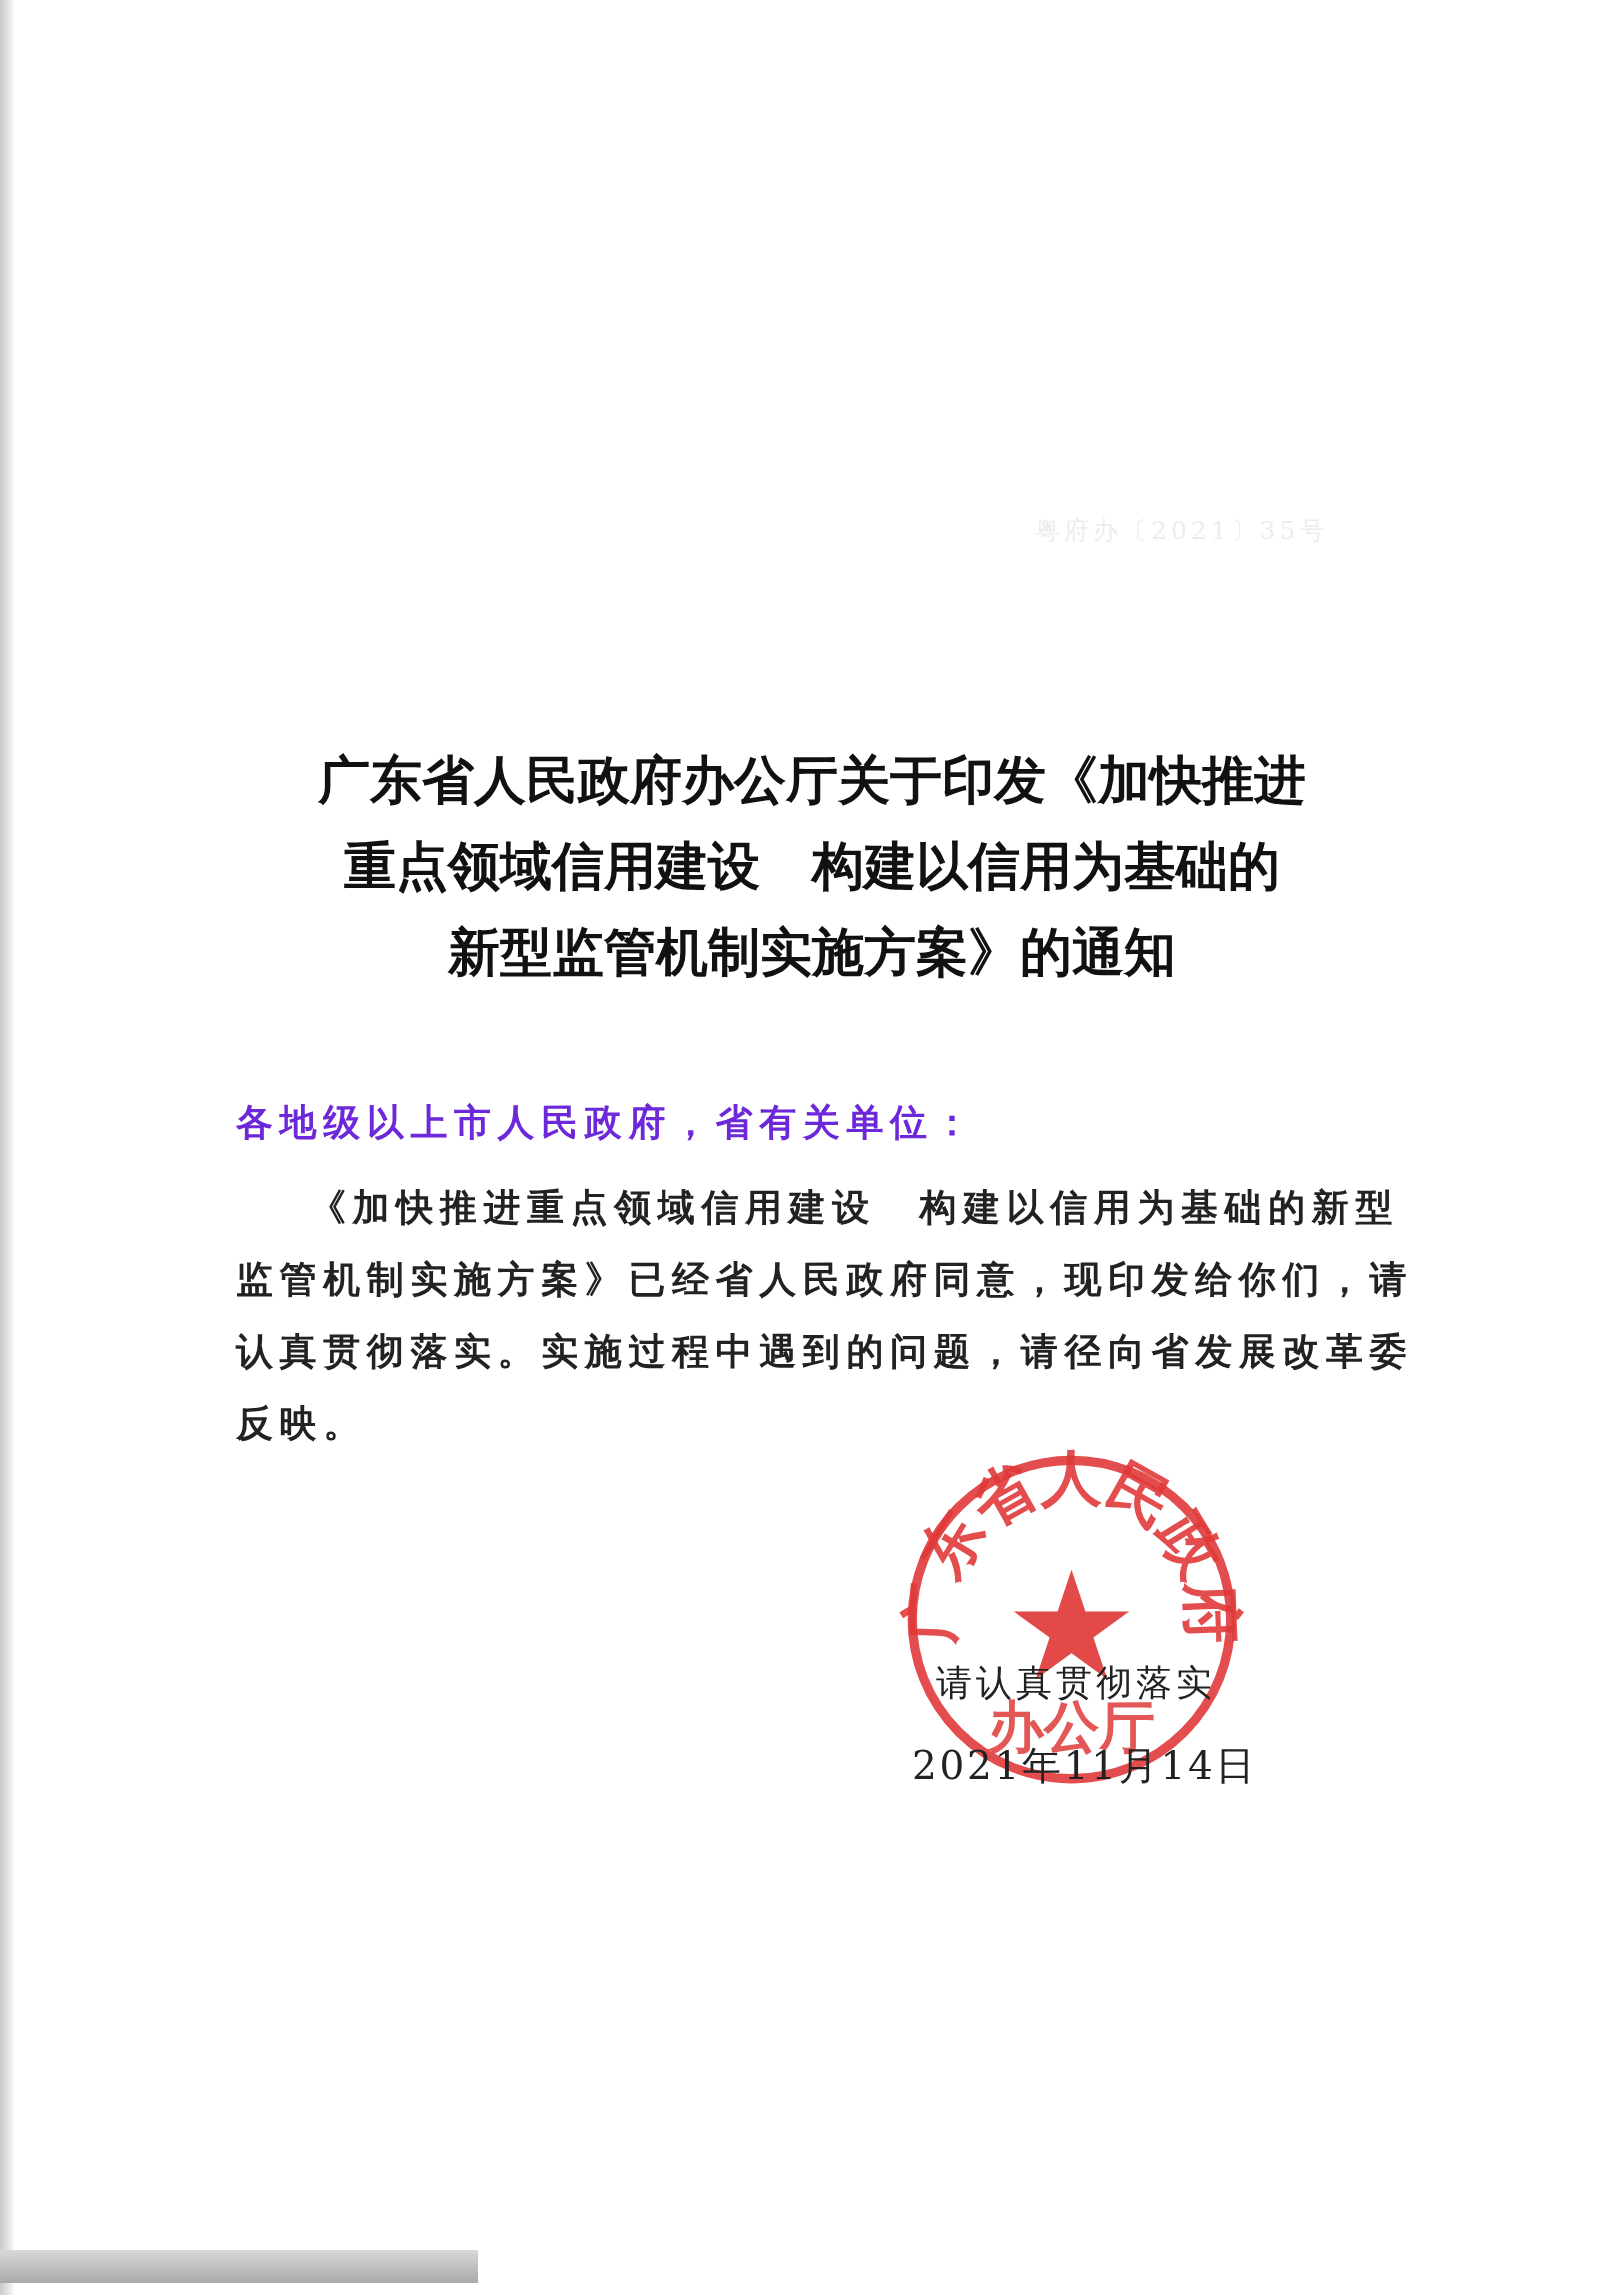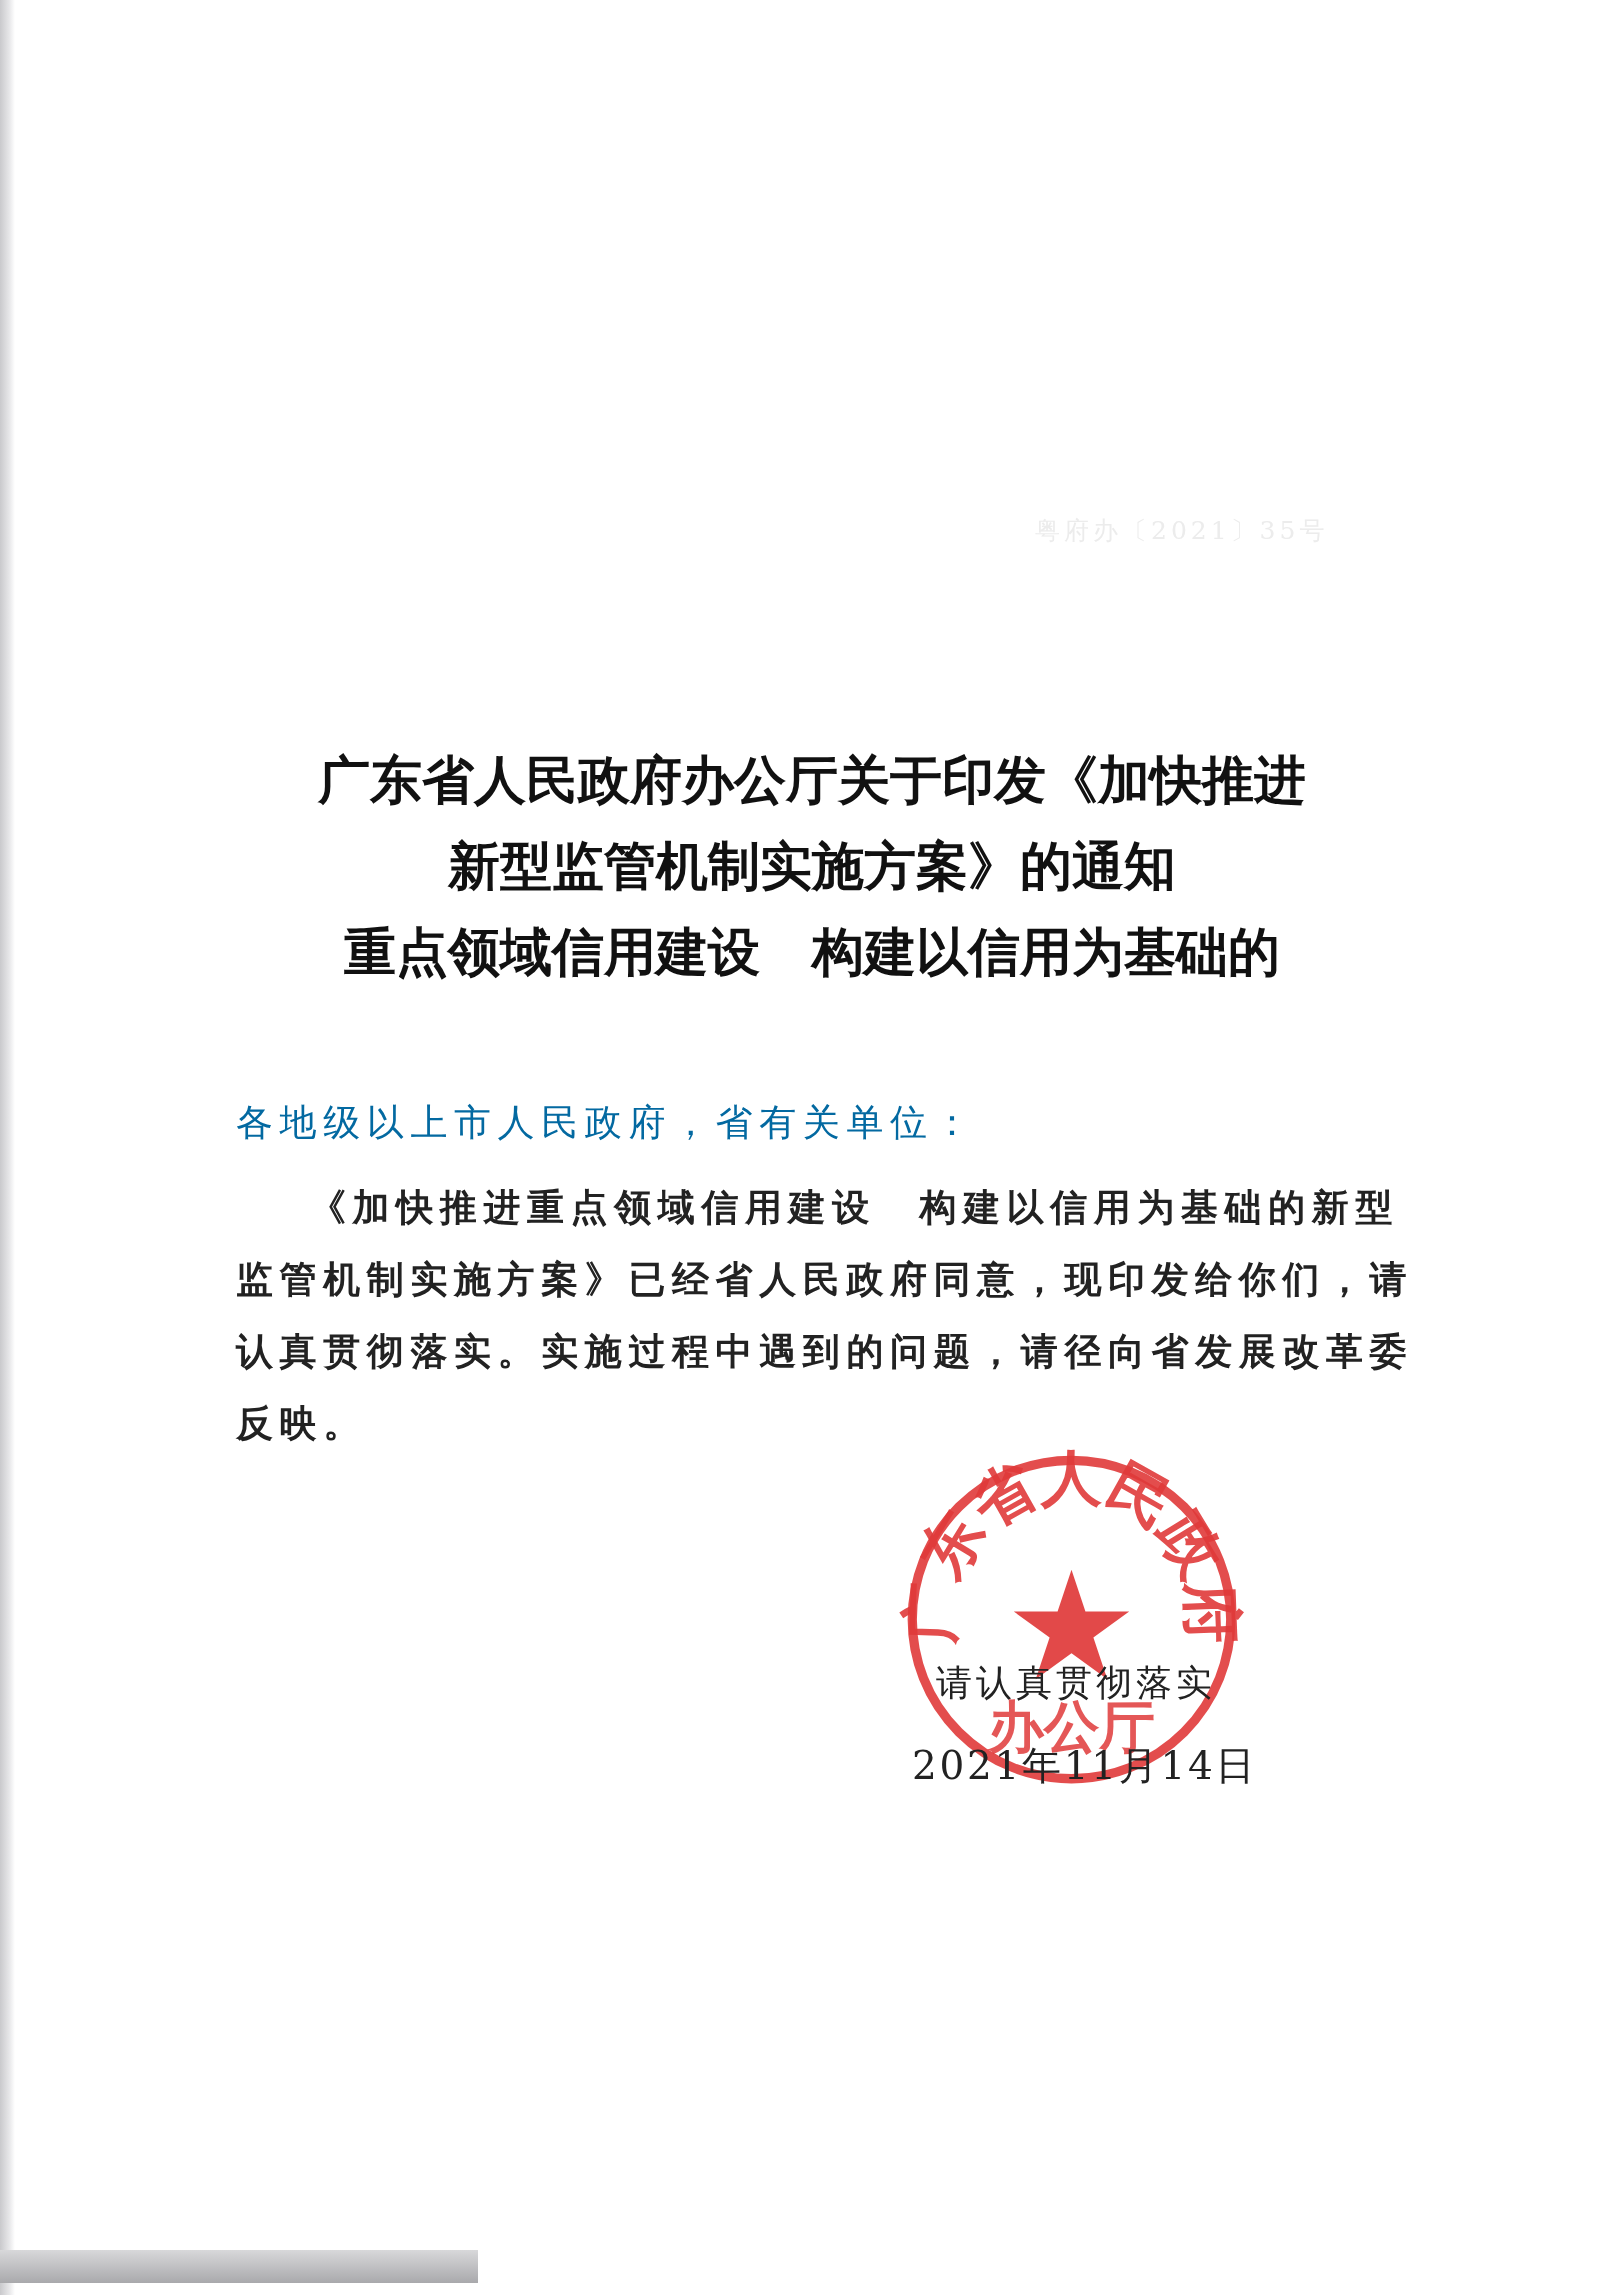--- a/index.html
+++ b/index.html
@@ -26,21 +26,21 @@
   .title {
     position: absolute; left: 0; top: 737px; width: 1624px;
     text-align: center;
     font-family: "DejaVu Sans", "Liberation Sans", sans-serif;
     font-weight: bold; font-size: 52px; line-height: 86px;
     color: #111;
   }
   .title .line { display: block; }
   .salutation {
     position: absolute; left: 236px; top: 1098px;
-    font-size: 37px; letter-spacing: 6.6px; color: #0369a1;
+    font-size: 37px; letter-spacing: 6.6px; color: #6d28d9; font-weight: bold;
   }
   .body-para {
     position: absolute; left: 236px; top: 1171px; width: 1188px;
     font-size: 37px; line-height: 72px; letter-spacing: 6.6px; color: #222; font-weight: bold;
   }
   .body-para .indent { display: inline-block; width: 73px; }
   .seal {
     position: absolute; left: 899px; top: 1447px; width: 345px; height: 345px;
   }
   .sig-org {
@@ -55,22 +55,22 @@
 </head>
 <body>
 
 <div class="left-edge"></div>
 <div class="bottom-bar"></div>
 
 <div class="faint-docnum">粤府办〔2021〕35号</div>
 
 <div class="title">
   <span class="line">广东省人民政府办公厅关于印发《加快推进</span>
+  <span class="line">重点领域信用建设　构建以信用为基础的</span>
   <span class="line">新型监管机制实施方案》的通知</span>
-  <span class="line">重点领域信用建设　构建以信用为基础的</span>
 </div>
 
 <div class="salutation">各地级以上市人民政府，省有关单位：</div>
 
 <div class="body-para"><span class="indent"></span><span>《加快推进重点领域信用建设　构建以信用为基础的新型监管机制实施方案》已经省人民政府同意，现印发给你们，请认真贯彻落实。实施过程中遇到的问题，请径向省发展改革委反映。</span></div>
 
 <svg class="seal" viewBox="0 0 520 520">
   <defs>
     <path id="sealArc" d="M 85 300 A 180 180 0 1 1 435 300"></path>
   </defs>

